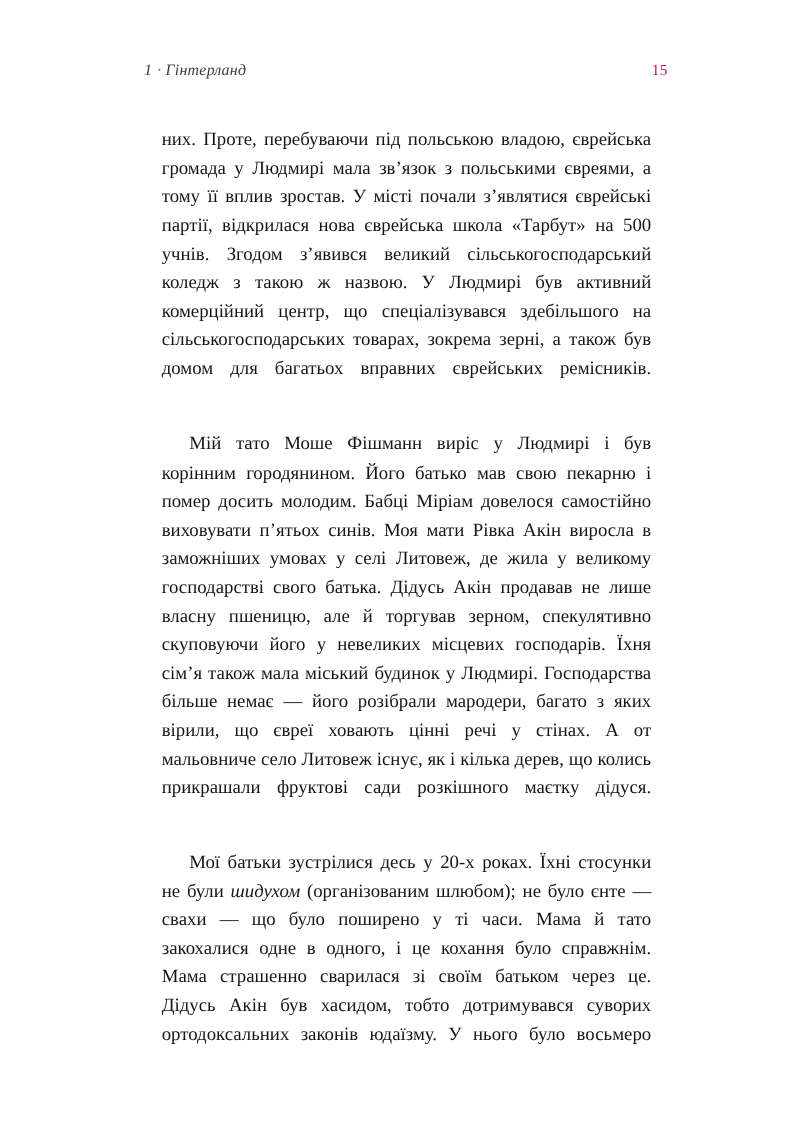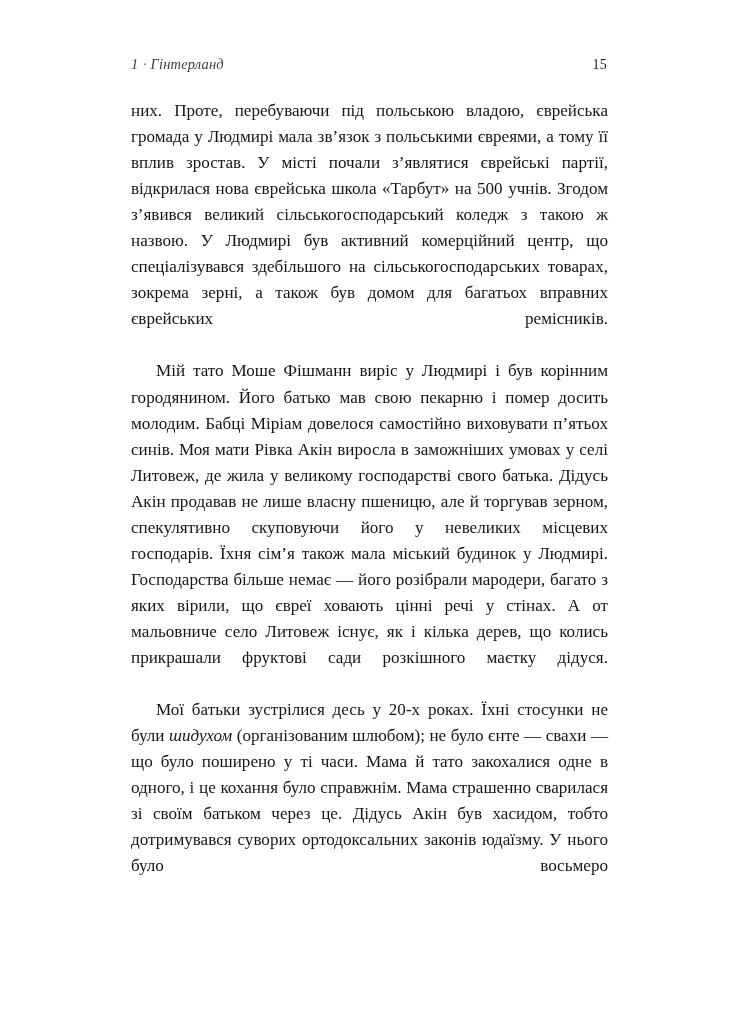--- a/index.html
+++ b/index.html
@@ -46,21 +46,21 @@
   }
 
   .running-head .chapter .sep {
     padding: 0 3px;
     font-style: normal;
     color: #6a6a6a;
   }
 
   .running-head .folio {
     font-size: 14px;
-    color: #0f172a;
+    color: #be185d;
     font-style: normal;
     letter-spacing: 0.3px;
     margin-left: 43px;
   }
 
   
   .textblock {
     position: absolute;
     left: 131px;
     top: 98px;
@@ -68,21 +68,21 @@
     font-size: 17.1px;
     line-height: 26.05px;
     color: #151515;
     text-align: justify;
     text-justify: inter-word;
     hyphens: manual;
     word-spacing: 0.1px;
   }
 
   .textblock p {
-    margin: 0;
+    margin: 16px;
     text-indent: 0;
     text-align: justify;
   }
 
   .textblock p.indent {
     text-indent: 25px;
   }
 
   
   .textblock p:after {

